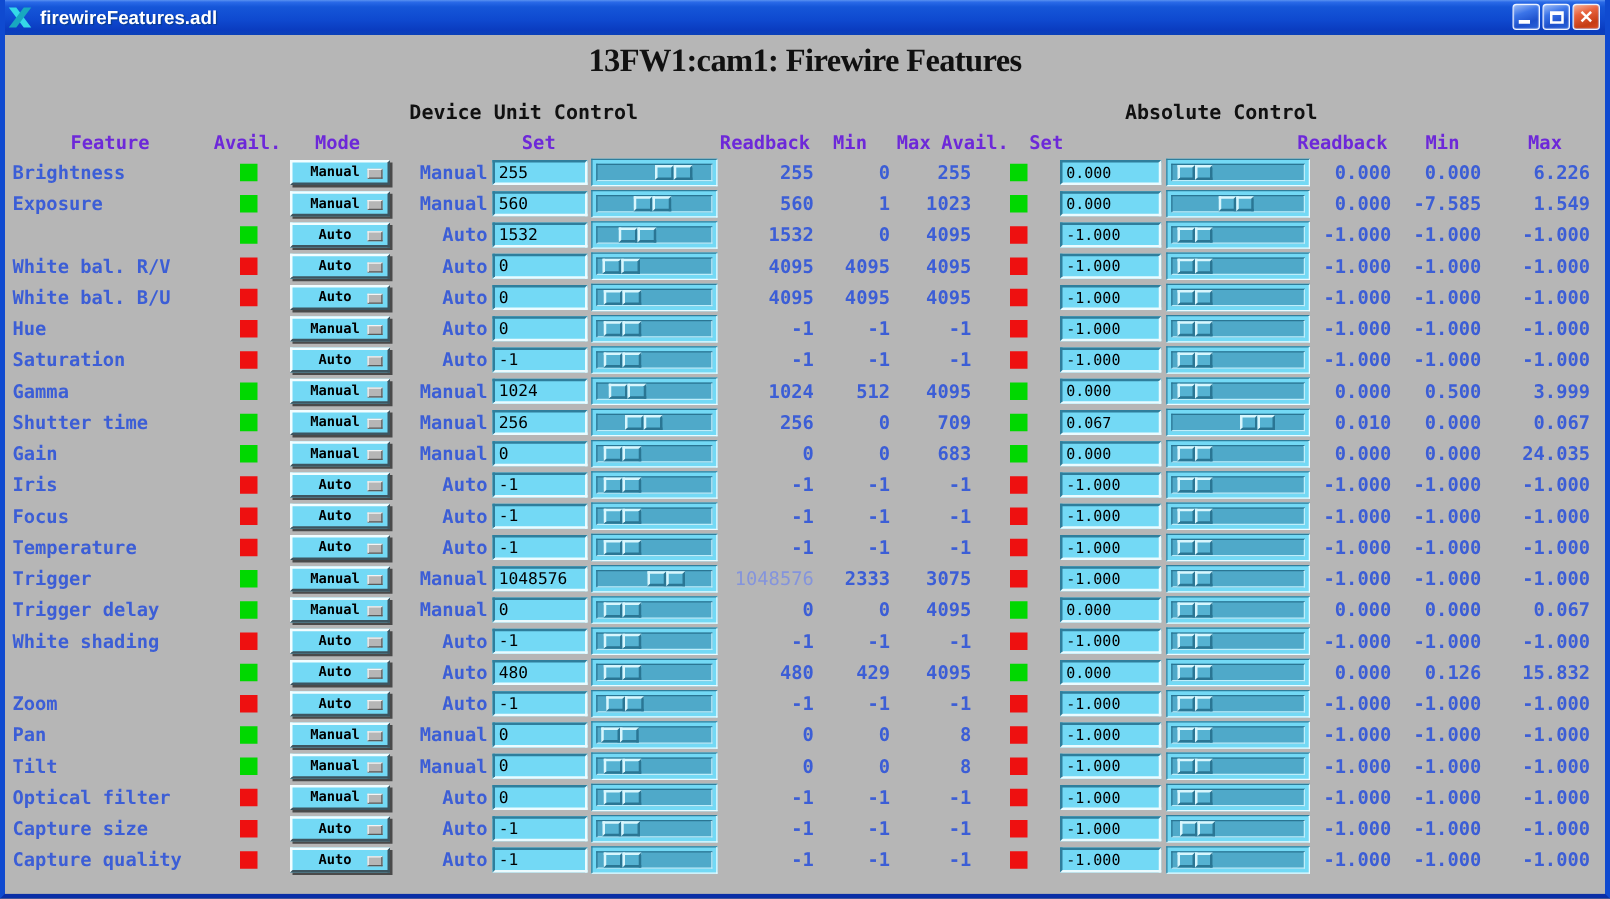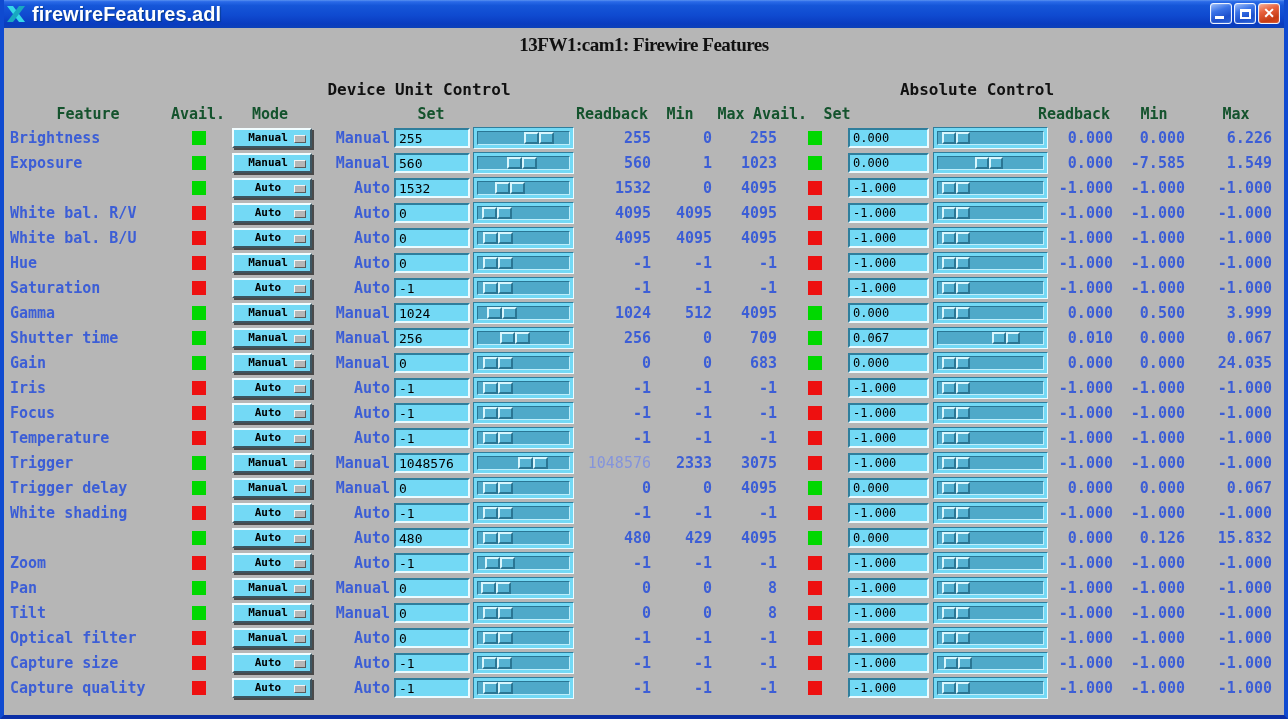--- a/index.html
+++ b/index.html
@@ -5,38 +5,38 @@
   html,body{margin:0;padding:0;background:#555;}
   *{box-sizing:border-box;}
   .window{width:1288px;height:719px;position:relative;background:#b6b6b6;
     border-left:4px solid #0f4ad0;border-right:4px solid #0f4ad0;border-bottom:4px solid #0a2ea6;
     font-family:"DejaVu Sans Mono", monospace;overflow:hidden;}
   
   .titlebar{position:absolute;left:-4px;top:0;width:1288px;height:28px;
     background:linear-gradient(180deg,#5a92f0 0%,#2a6ae8 6%,#1556d8 20%,#0f4ad0 55%,#0a3cc0 85%,#0c41b8 100%);
     display:flex;align-items:center;padding:0 6px;}
   .win-icon{width:20px;height:18px;margin-right:6px;}
-  .win-title{color:#fff;font-family:"Liberation Sans", sans-serif;font-weight:bold;font-size:20px;
+  .win-title{color:#fff;font-family:"Liberation Sans", sans-serif;font-weight:bold;font-size:15px;
     text-shadow:1px 1px 1px #073a8a;}
   .winbtns{position:absolute;right:8px;top:3px;display:flex;gap:2px;}
   .wbtn{width:22px;height:21px;border:1px solid #eef4ff;border-radius:3px;position:relative;
     box-shadow:inset 0 0 1px #fff;cursor:default;}
   .wbtn.blue{background:linear-gradient(160deg,#9cbcf8 0%,#3b74e8 35%,#1d50cc 70%,#2a63d8 100%);}
   .wbtn.red{background:linear-gradient(160deg,#f4b09a 0%,#e8623e 35%,#c63c14 75%,#d84a20 100%);}
   .glyph-min{position:absolute;left:4px;bottom:4px;width:9px;height:3px;background:#fff;}
   .glyph-max{position:absolute;left:5px;top:5px;width:11px;height:10px;border:2px solid #fff;border-top-width:3px;}
   .glyph-close{position:absolute;left:0;top:1px;width:100%;text-align:center;color:#fff;
     font-family:"Liberation Sans", sans-serif;font-weight:bold;font-size:14px;}
   
   .content{position:absolute;left:0;top:28px;width:1280px;height:687px;background:#b6b6b6;}
   .page-title{position:absolute;left:0;top:6px;width:1280px;text-align:center;color:#111;
-    font-family:"Liberation Serif", serif;font-weight:600;font-size:19px;letter-spacing:-0.5px;}
+    font-family:"Liberation Serif", serif;font-weight:600;font-size:26px;letter-spacing:-0.5px;}
   .section-hdr{position:absolute;top:52px;transform:translateX(-50%);color:#111;
     font-weight:bold;font-size:16px;white-space:nowrap;}
-  .col-hdr{position:absolute;top:77px;transform:translateX(-50%);color:#14532d;
+  .col-hdr{position:absolute;top:77px;transform:translateX(-50%);color:#6d28d9;
     font-weight:bold;font-size:15px;white-space:nowrap;}
   
   .row{position:absolute;left:0;width:1112px;height:25px;padding-left:36px;}
   .cell{position:absolute;top:0;height:25px;line-height:25px;font-size:15px;font-weight:bold;
     color:#3c5ed6;white-space:nowrap;}
   .num{text-align:right;}
   .dim{color:#8494dc;font-weight:normal;}
   .feature{left:6px;width:175px;}
   .moderb{left:306px;width:80px;text-align:right;}
   .rb1{left:570px;width:77px;} .min1{left:651px;width:57px;} .max1{left:710px;width:63px;}

